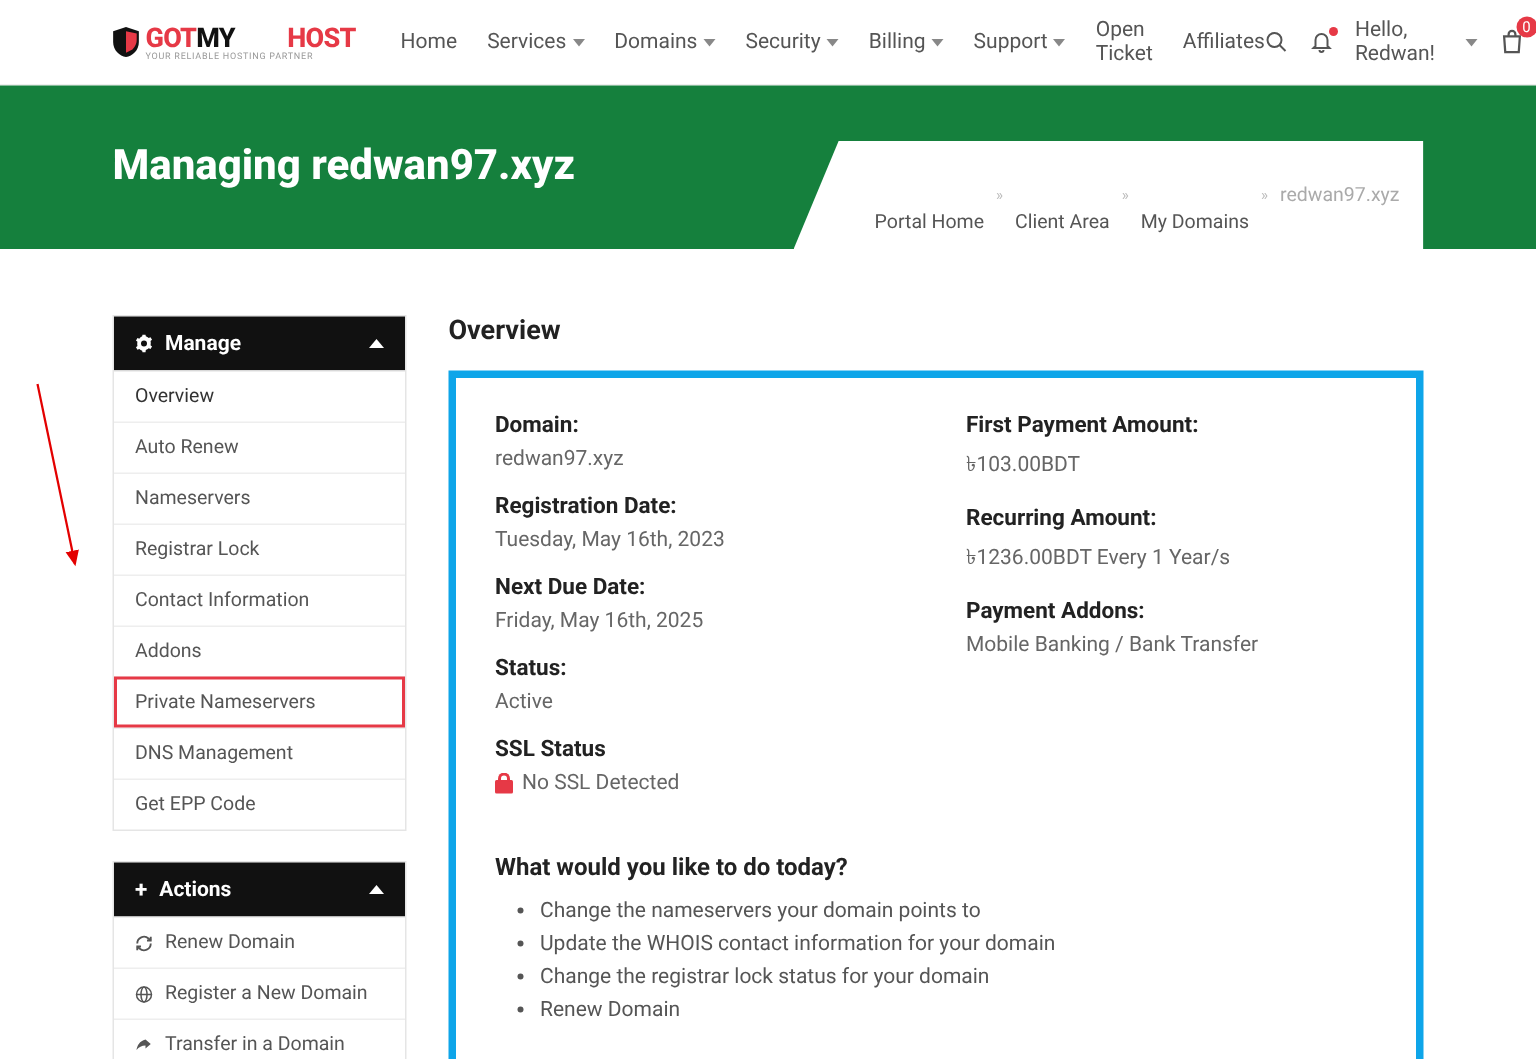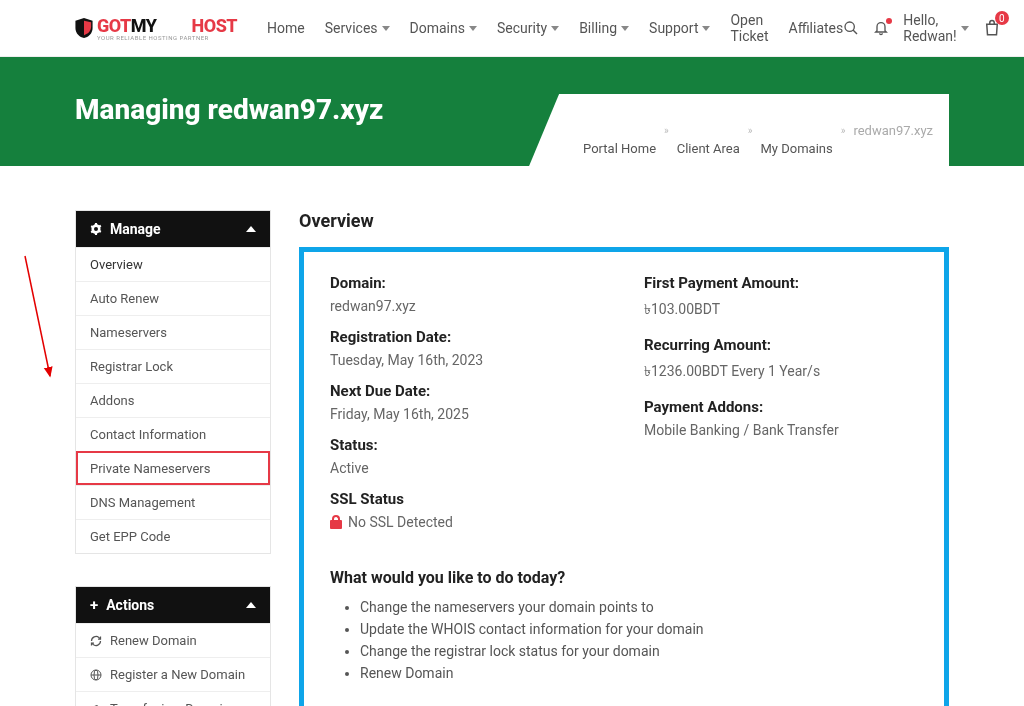--- a/index.html
+++ b/index.html
@@ -55,21 +55,21 @@
       gap: 14px;
     }
     .icon-btn { position: relative; cursor: pointer; color: #555; }
     .dot { position: absolute; top: -2px; right: -3px; width: 6px; height: 6px; border-radius: 50%; background: #e63946; }
     .cart-badge {
       position: absolute; top: -8px; right: -8px;
       background: #e63946; color: white; font-size: 10px;
       border-radius: 50%; width: 14px; height: 14px;
       display: flex; align-items: center; justify-content: center;
     }
-    .greeting { display: flex; align-items: center; gap: 4px; justify-content: center; }
+    .greeting { display: flex; align-items: center; gap: 20px; justify-content: center; }
 
     .hero {
       background: #15803d;
       color: white;
       padding: 36px 75px 0;
       position: relative;
       height: 109px;
     }
     .hero-title {
       font-size: 28px;
@@ -96,21 +96,21 @@
     .breadcrumb-sep { color: #bbb; font-size: 10px; }
     .breadcrumb-current { color: #aaa; }
 
     .container {
       display: flex;
       padding: 44px 75px;
       gap: 28px;
       align-items: flex-start;
     }
     .sidebar { width: 196px; flex-shrink: 0; }
-    .side-panel { border: 1px solid #e5e5e5; margin-bottom: 32px; }
+    .side-panel { border: 1px solid #e5e5e5; margin-bottom: 20px; }
     .side-head {
       background: #111;
       color: #fff;
       padding: 10px 14px;
       font-weight: 700;
       font-size: 14px;
       display: flex;
       align-items: center;
       justify-content: space-between;
     }
@@ -285,22 +285,22 @@
               <path d="M12 8a4 4 0 100 8 4 4 0 000-8zm9 4a9 9 0 01-.3 2.3l2 1.6-2 3.4-2.4-.9a9 9 0 01-3.9 2.3L14 24h-4l-.4-2.3a9 9 0 01-3.9-2.3l-2.4.9-2-3.4 2-1.6A9 9 0 013 12a9 9 0 01.3-2.3l-2-1.6 2-3.4 2.4.9A9 9 0 019.6 2.3L10 0h4l.4 2.3a9 9 0 013.9 2.3l2.4-.9 2 3.4-2 1.6A9 9 0 0121 12z"></path>
             </svg>
           <span>Manage</span>
         </div>
         <span class="chev-up"></span>
       </div>
       <div class="side-item active">Overview</div>
       <div class="side-item">Auto Renew</div>
       <div class="side-item">Nameservers</div>
       <div class="side-item">Registrar Lock</div>
+      <div class="side-item">Contact Information</div>
       <div class="side-item">Addons</div>
-      <div class="side-item">Contact Information</div>
       <div class="side-item highlighted">Private Nameservers</div>
       <div class="side-item">DNS Management</div>
       <div class="side-item">Get EPP Code</div>
     </div>
 
     <div class="side-panel">
       <div class="side-head">
         <div class="side-head-left">
           <span class="plus">+</span>
           <span>Actions</span>

